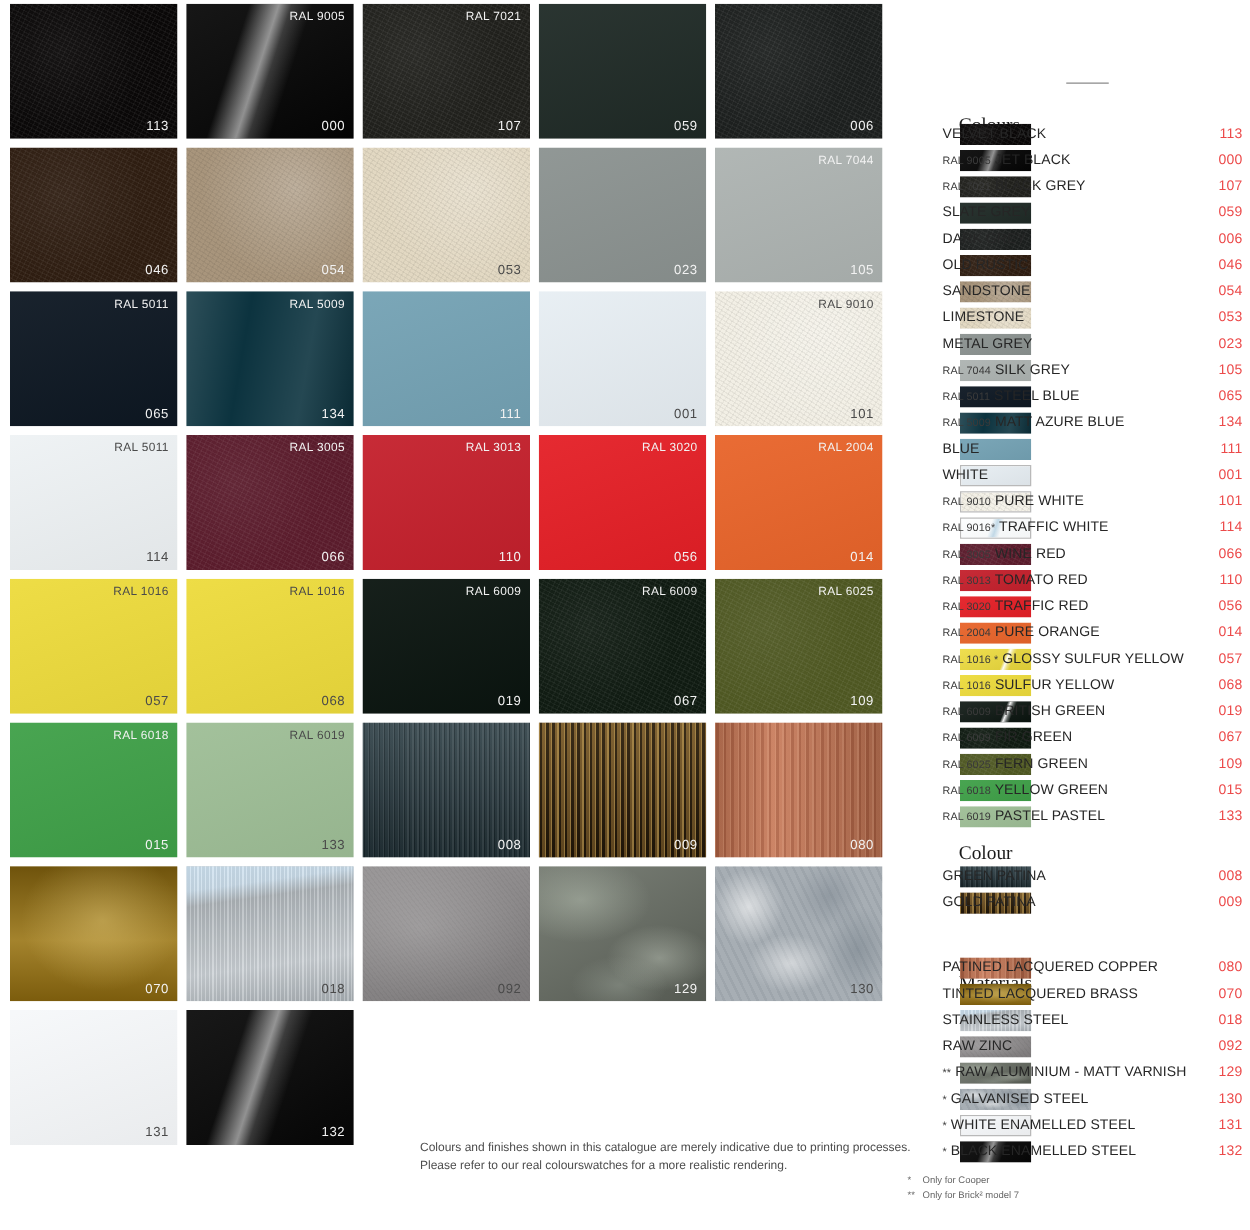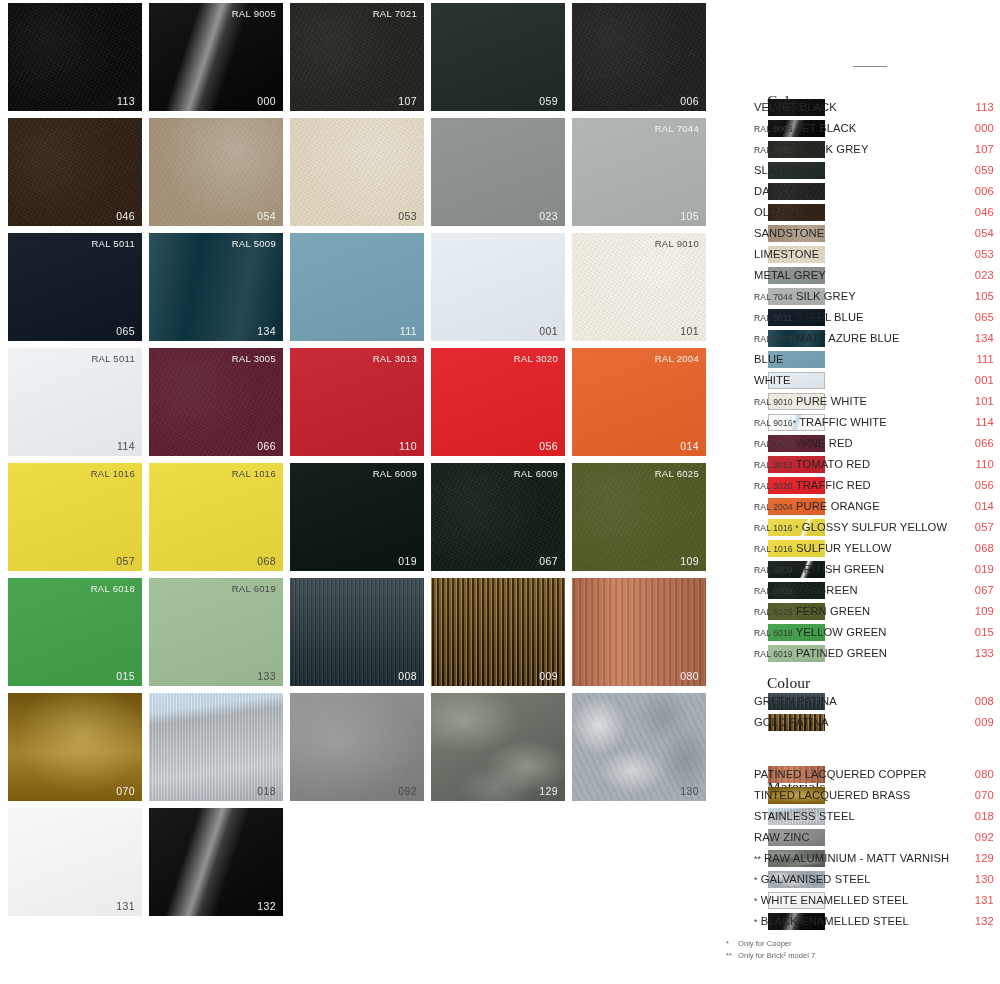--- a/index.html
+++ b/index.html
@@ -351,20 +351,22 @@
         <span class="code">131</span>
       </div>
       <div class="swatch lbl-light">
         <div class="tex" style="background: linear-gradient(108deg, rgba(0, 0, 0, 0) 30%, rgba(255, 255, 255, 0.55) 44%, rgba(255, 255, 255, 0.18) 50%, rgba(0, 0, 0, 0) 60%), linear-gradient(150deg, rgba(255, 255, 255, 0.07), rgba(0, 0, 0, 0.2)), linear-gradient(rgb(7, 7, 7), rgb(7, 7, 7));"></div>
         <span class="code">132</span>
       </div>
     </div>
   </div>
 
 <div id="disclaimer">
+  <div>Colours and finishes shown in this catalogue are merely indicative due to printing processes.</div>
+  <div>Please refer to our real colourswatches for a more realistic rendering.</div>
 </div>
 
 <div id="legend">
   <div id="title-rule"></div>
 
   <div class="section-head" id="head-colours" style="top:92px;">Colours</div>
   <div class="leg-rows" id="rows-colours" style="top:98px;">
       <div class="leg-row">
         <div class="leg-chip">
           <div class="tex" style="background: repeating-linear-gradient(27deg, rgba(255, 255, 255, 0.043) 0px, rgba(255, 255, 255, 0.043) 1px, rgba(0, 0, 0, 0) 1px, rgba(0, 0, 0, 0) 3px), repeating-linear-gradient(117deg, rgba(255, 255, 255, 0.035) 0px, rgba(255, 255, 255, 0.035) 1px, rgba(0, 0, 0, 0) 1px, rgba(0, 0, 0, 0) 4px), radial-gradient(circle at 30% 35%, rgba(255, 255, 255, 0.05), rgba(0, 0, 0, 0) 60%), linear-gradient(rgb(10, 8, 8), rgb(10, 8, 8));"></div>
@@ -544,21 +546,21 @@
         <div class="leg-chip">
           <div class="tex" style="background: linear-gradient(160deg, rgba(255, 255, 255, 0.05), rgba(0, 0, 0, 0.05)), linear-gradient(rgb(63, 160, 72), rgb(63, 160, 72));"></div>
         </div>
         <div class="leg-text"><span class="ralpfx">RAL 6018</span> <span>YELLOW GREEN</span></div>
         <div class="leg-code" style="color: rgb(236, 74, 74);">015</div>
       </div>
       <div class="leg-row">
         <div class="leg-chip">
           <div class="tex" style="background: linear-gradient(160deg, rgba(255, 255, 255, 0.05), rgba(0, 0, 0, 0.05)), linear-gradient(rgb(158, 190, 150), rgb(158, 190, 150));"></div>
         </div>
-        <div class="leg-text"><span class="ralpfx">RAL 6019</span> <span>PATINED GREEN</span></div>
+        <div class="leg-text"><span class="ralpfx">RAL 6019</span> <span>PASTEL PASTEL</span></div>
         <div class="leg-code" style="color: rgb(236, 74, 74);">133</div>
       </div>
     </div>
 
   <div class="section-head" id="head-patinas" style="top:674px;">Colour</div>
   <div class="leg-rows" id="rows-patinas" style="top:692px;">
       <div class="leg-row">
         <div class="leg-chip">
           <div class="tex" style="background: repeating-linear-gradient(90deg, rgba(255, 255, 255, 0.1) 0px, rgba(255, 255, 255, 0.1) 1px, rgba(0, 0, 0, 0.16) 1px, rgba(0, 0, 0, 0.16) 2px, rgba(255, 255, 255, 0.03) 2px, rgba(255, 255, 255, 0.03) 4px), linear-gradient(rgba(255, 255, 255, 0.12), rgba(0, 0, 0, 0.25)), linear-gradient(rgb(32, 50, 57), rgb(32, 50, 57));"></div>
         </div>

